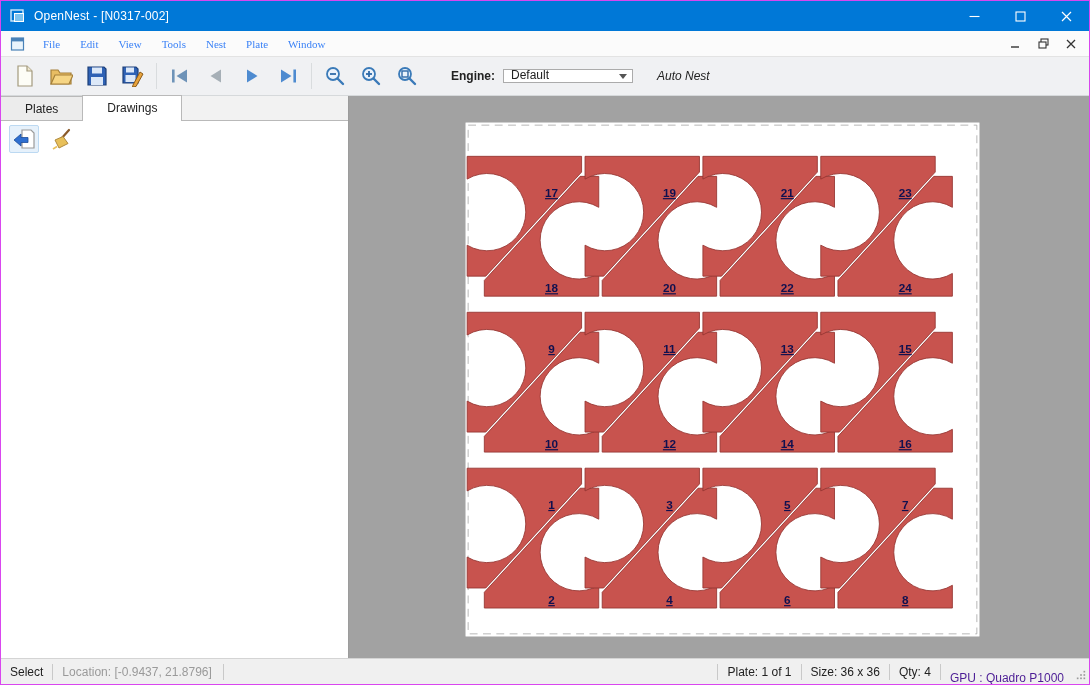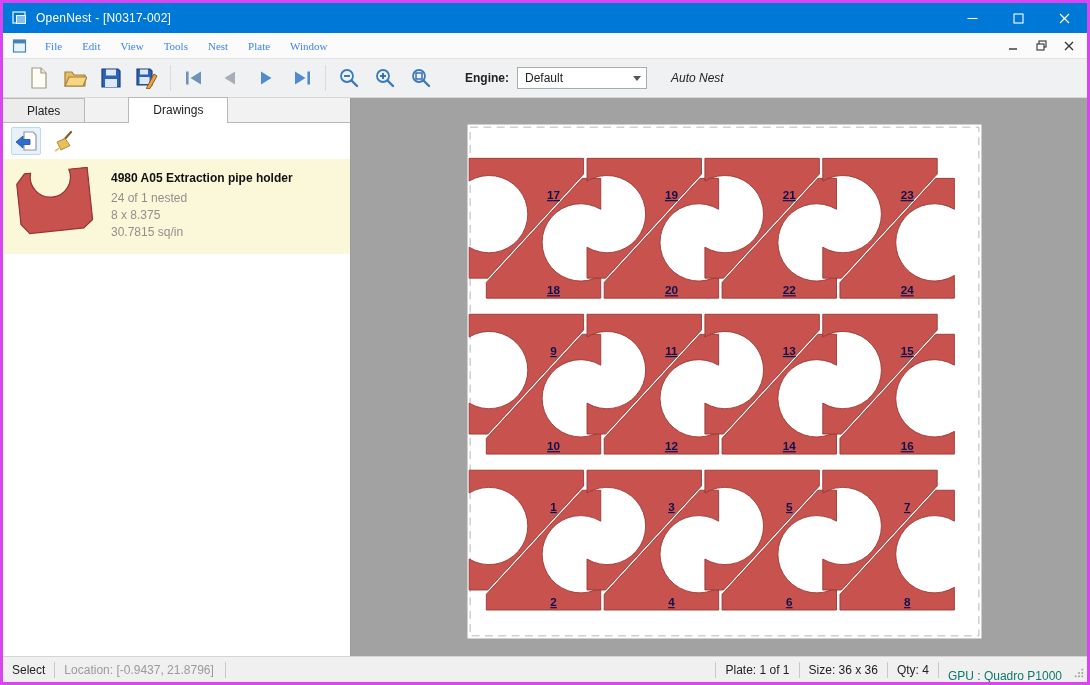--- a/index.html
+++ b/index.html
@@ -1,47 +1,47 @@
 <!DOCTYPE html>
 <html><head>
 <meta charset="utf-8">
 <style>
   * { margin:0; padding:0; box-sizing:border-box; }
   html,body { width:1090px; height:685px; font-family:"Liberation Sans",sans-serif; }
-  .app { width:1090px; height:685px; display:flex; flex-direction:column; border:3px solid #d946ef; background:#fff; overflow:hidden; }
+  .app { width:1090px; height:685px; display:flex; flex-direction:column; border:1px solid #d946ef; background:#fff; overflow:hidden; }
 
   
   .titlebar { height:30px; background:#0078d7; display:flex; align-items:center; color:#fff; flex:0 0 auto; }
   .titlebar .app-icon { width:16px; height:16px; margin:0 8px 0 9px; display:flex; align-items:center; justify-content:center; }
   .titlebar .title { font-size:12px; letter-spacing:0.2px; }
   .win-controls { margin-left:auto; display:flex; height:100%; }
   .win-btn { width:46px; height:100%; display:flex; align-items:center; justify-content:center; cursor:default; }
 
   
   .menubar { height:26px; background:#fbfbfb; display:flex; align-items:center; border-bottom:1px solid #e3e3e3; flex:0 0 auto; }
   .mdi-doc-icon { width:16px; height:14px; margin:0 7px 0 9px; }
   .menu-item { font-size:11px; color:#3b82f6; padding:4px 10px;font-family:Liberation Serif, serif; }
   .mdi-controls { margin-left:auto; display:flex; align-items:center; padding-right:6px; gap:4px; }
   .mdi-btn { width:24px; height:20px; display:flex; align-items:center; justify-content:center; }
 
   
-  .toolbar { height:39px; background:#f0f1f3; border-bottom:1px solid #d6d9db; display:flex; align-items:center; padding-left:18px; flex:0 0 auto; }
+  .toolbar { height:39px; background:#f0f1f3; border-bottom:1px solid #d6d9db; display:flex; align-items:center; padding-left:6px; flex:0 0 auto; }
   .tbtn { width:36px; height:32px; display:flex; align-items:center; justify-content:center; border-radius:2px; }
   .tsep { width:1px; height:26px; background:#d9dcde; margin:0 5px; }
   .engine-label { font-size:12px; font-weight:bold; color:#222; margin:0 8px 0 26px; }
-  .combo { width:130px; height:22px; background:#fff; border:1px solid #ababab; display:flex; align-items:center; font-size:12px; color:#222; position:relative; }
+  .combo { width:130px; height:14px; background:#fff; border:1px solid #ababab; display:flex; align-items:flex-end; font-size:12px; color:#222; position:relative; }
   .combo .combo-text { padding-left:7px; flex:1; }
   .combo .combo-arrow { width:18px; height:100%; display:flex; align-items:center; justify-content:center; }
   .combo .combo-arrow:before { content:""; border-left:4px solid transparent; border-right:4px solid transparent; border-top:5px solid #555; }
   .autonest { font-size:12px; color:#222; margin-left:16px; padding:5px 8px;font-style:italic; }
 
   
   .content { flex:1; display:flex; min-height:0; }
   .sidebar { width:348px; background:#fff; border-right:1px solid #9c9c9c; display:flex; flex-direction:column; flex:0 0 auto; }
-  .tabs { display:flex; background:#f2f2f2; border-bottom:1px solid #b9b9b9; height:25px; align-items:flex-end;gap:44px; }
+  .tabs { display:flex; background:#f2f2f2; border-bottom:1px solid #b9b9b9; height:25px; align-items:flex-end; }
   .tab { font-size:12px; color:#222; padding:5px 24px 5px 24px; background:#ececec; border:1px solid #b9b9b9; border-bottom:none; margin-left:-1px; height:24px; }
   .tab:first-child { margin-left:0; border-left:none; }
   .tab.active { background:#fff; height:26px; margin-bottom:-1px; position:relative; z-index:2; }
   .side-toolbar { height:36px; display:flex; align-items:center; gap:8px; padding:0 8px; }
   .side-btn { width:30px; height:28px; display:flex; align-items:center; justify-content:center; border-radius:2px; }
   .side-btn.toggled { background:#e6f1fb; border:1px solid #bcd9f2; }
 
   .drawing-item { display:flex; align-items:flex-start; gap:18px; padding:10px 12px 12px 14px; cursor:default; }
   .drawing-item.selected { background:#fbf8d9; }
   .thumb { width:76px; height:72px; flex:0 0 auto; display:flex; align-items:center; justify-content:center; }
@@ -231,33 +231,20 @@
         </div>
         <div class="side-btn">
           <svg width="24" height="22" viewBox="0 0 24 22">
             <line x1="19" y1="2" x2="11" y2="11" stroke="#8a5a2a" stroke-width="2.2" stroke-linecap="round"></line>
             <polygon points="5,12 13,8.5 18,15.5 9,20" fill="#e8c05a" stroke="#b08a3e" stroke-width="1"></polygon>
             <line x1="7" y1="18.5" x2="3" y2="21" stroke="#e8c05a" stroke-width="1.6"></line>
           </svg>
         </div>
       </div>
 
-      <div class="drawing-item selected" style="background: rgb(251, 248, 217);">
-        <div class="thumb">
-          <svg width="74" height="70" viewBox="0 0 84 80">
-            <path d="M1,12 L11,1 L18,1 A23,23 0 1 0 62,1 L83,1 L83,61 L72,69.5 L10,69.5 L1,58 Z" fill="#c8534e" stroke="#943531" stroke-width="1.4"></path>
-          </svg>
-        </div>
-        <div class="meta">
-          <div class="dtitle">4980 A05 Extraction pipe holder</div>
-          <div class="dline">24 of 1 nested</div>
-          <div class="dline">8 x 8.375</div>
-          <div class="dline">30.7815 sq/in</div>
-        </div>
-      </div>
     </div>
 
     <div class="canvas">
       <div class="plate-wrap">
         <svg id="plate-svg" width="515" height="515" viewBox="0 0 36 36">
           <defs>
             <path id="part-shape" d="M0,0 L8,0 L8,1.1 L1.3,8.375 L0,8.375 L0,6.21 A2.7,2.7 0 1 0 0,1.59 Z"></path>
           </defs>
           <rect x="0" y="0" width="36" height="36" fill="#ffffff" stroke="#8f8f8f" stroke-width="0.06"></rect>
           <rect x="0.22" y="0.22" width="35.56" height="35.56" fill="none" stroke="#9b9b9b" stroke-width="0.05" stroke-dasharray="0.55 0.38"></rect>
@@ -324,21 +311,21 @@
     <span class="scell loc">Location: [-0.9437, 21.8796]</span>
     <span class="ssep"></span>
     <div class="sright">
       <span class="ssep"></span>
       <span class="scell">Plate: 1 of 1</span>
       <span class="ssep"></span>
       <span class="scell">Size: 36 x 36</span>
       <span class="ssep"></span>
       <span class="scell">Qty: 4</span>
       <span class="ssep"></span>
-      <span class="scell gpu" style="color: #0f766e; margin-top: 12px;">GPU : Quadro P1000</span>
+      <span class="scell gpu" style="color: #4c1d95; margin-top: 12px;">GPU : Quadro P1000</span>
       <span class="grip">
         <svg width="12" height="12" viewBox="0 0 12 12">
           <g fill="#9a9a9a">
             <rect x="9" y="9" width="2" height="2"></rect>
               <rect x="9" y="5" width="2" height="2"></rect>
               <rect x="9" y="1" width="2" height="2"></rect>
             <rect x="5" y="9" width="2" height="2"></rect>
               <rect x="5" y="5" width="2" height="2"></rect>
             <rect x="1" y="9" width="2" height="2"></rect>
           </g>

